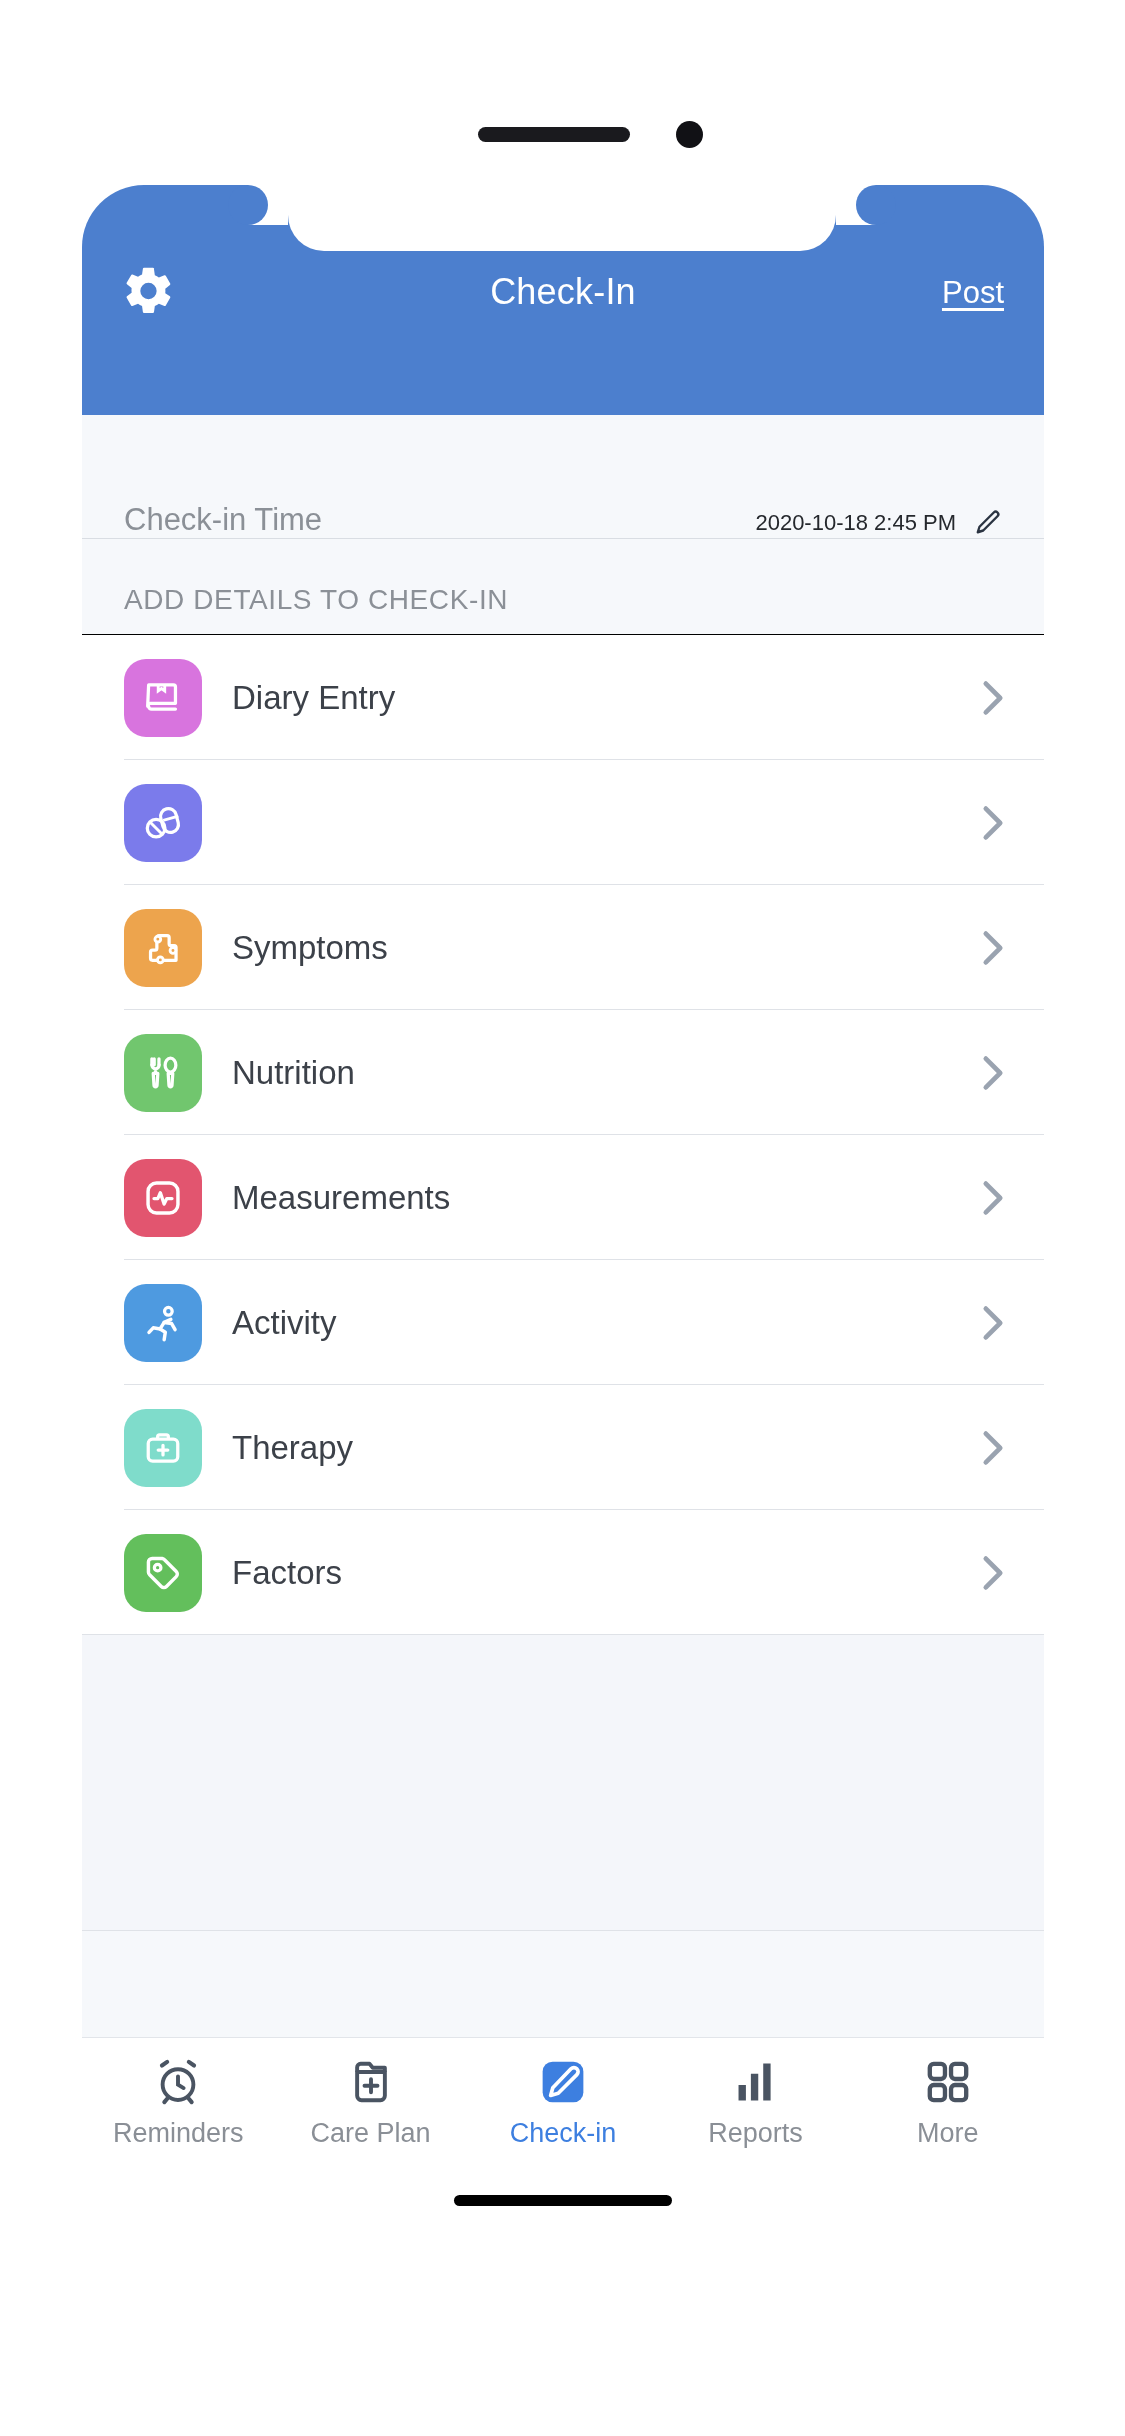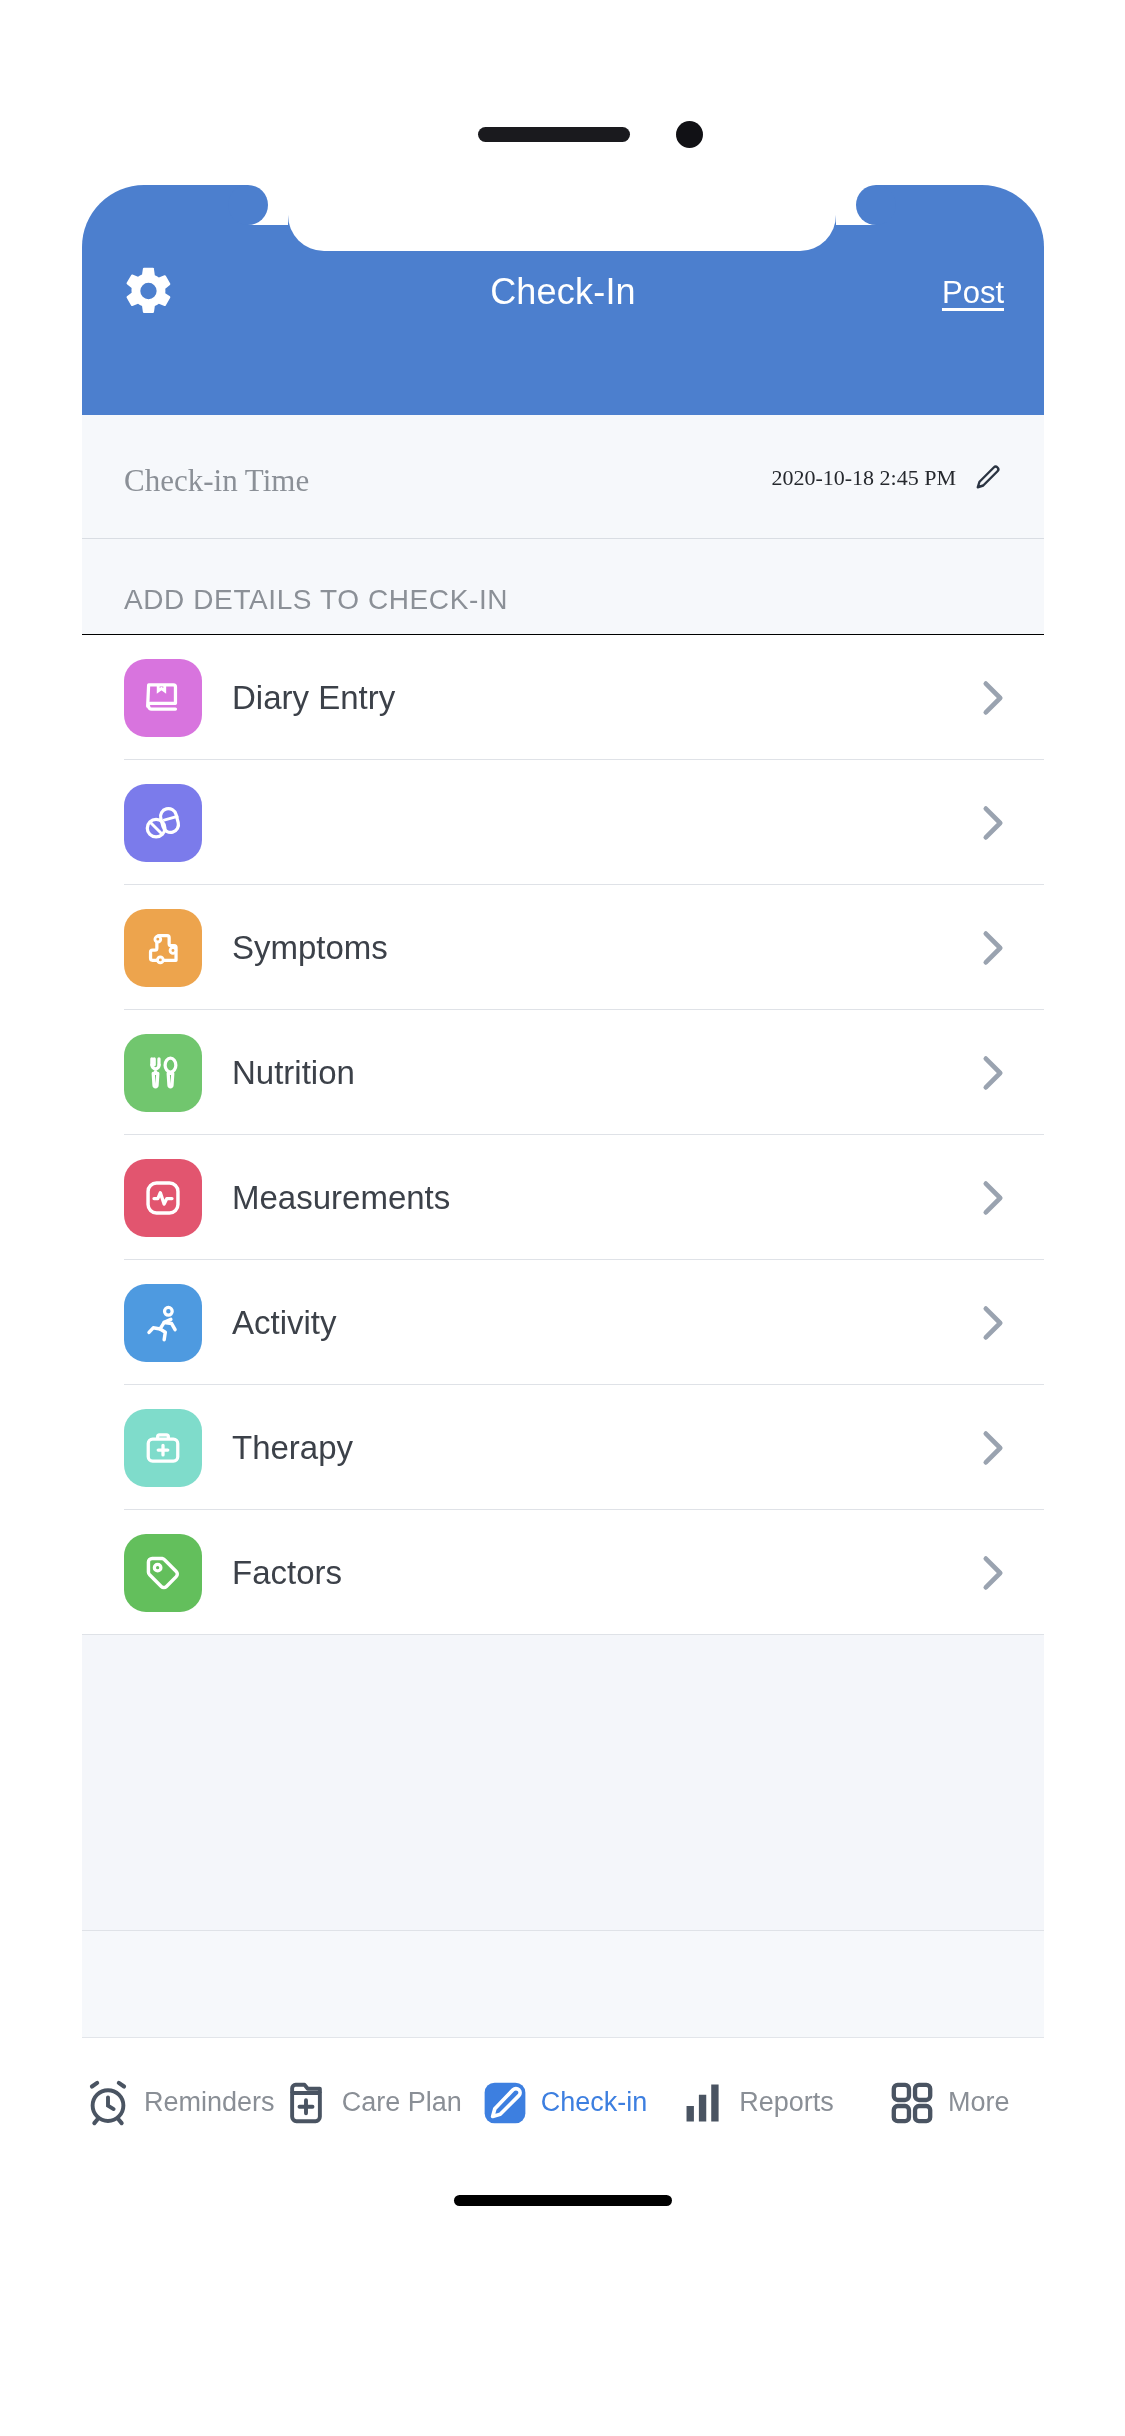--- a/index.html
+++ b/index.html
@@ -99,24 +99,23 @@
     left: 0; top: 230px;
     width: 962px; height: 1700px;
     background: #f6f8fb;
   }
 
   .time-row {
     position: absolute;
     left: 0; top: 48px;
     width: 962px; height: 76px;
     padding: 0 42px;
-    display: flex; align-items: flex-start;
+    display: flex; align-items: flex-end;
     border-bottom: 1px solid #d9dde3;
     cursor: pointer;
-    font-family: Liberation Serif, serif;
   }
   .time-label { font-size: 31px; color: #8b9097; }
   .time-right { margin-left: auto; display: flex; align-items: center; gap: 16px; }
   .time-value { font-size: 22px; color: #25282d; }
   .pencil-sm { width: 30px; height: 30px; }
 
   .section-hd {
     position: absolute;
     left: 0; top: 150px;
     width: 962px; height: 70px;
@@ -173,21 +172,21 @@
   .tabbar {
     position: absolute;
     left: 0; top: 1852px;
     width: 962px; height: 130px;
     display: flex;
     background: #ffffff;
     border-top: 1px solid #e2e5ea;
   }
   .tab {
     flex: 1 1 0;
-    display: flex; 
+    display: flex; flex-direction: column;
     align-items: center; justify-content: center;
     gap: 10px;
     cursor: pointer;
   }
   .tab svg { width: 52px; height: 52px; }
   .tab-label { font-size: 27px; color: #8a8f96; }
   .tab.active .tab-label { color: #3d7fe0; }
 
   .home-ind {
     position: absolute;

